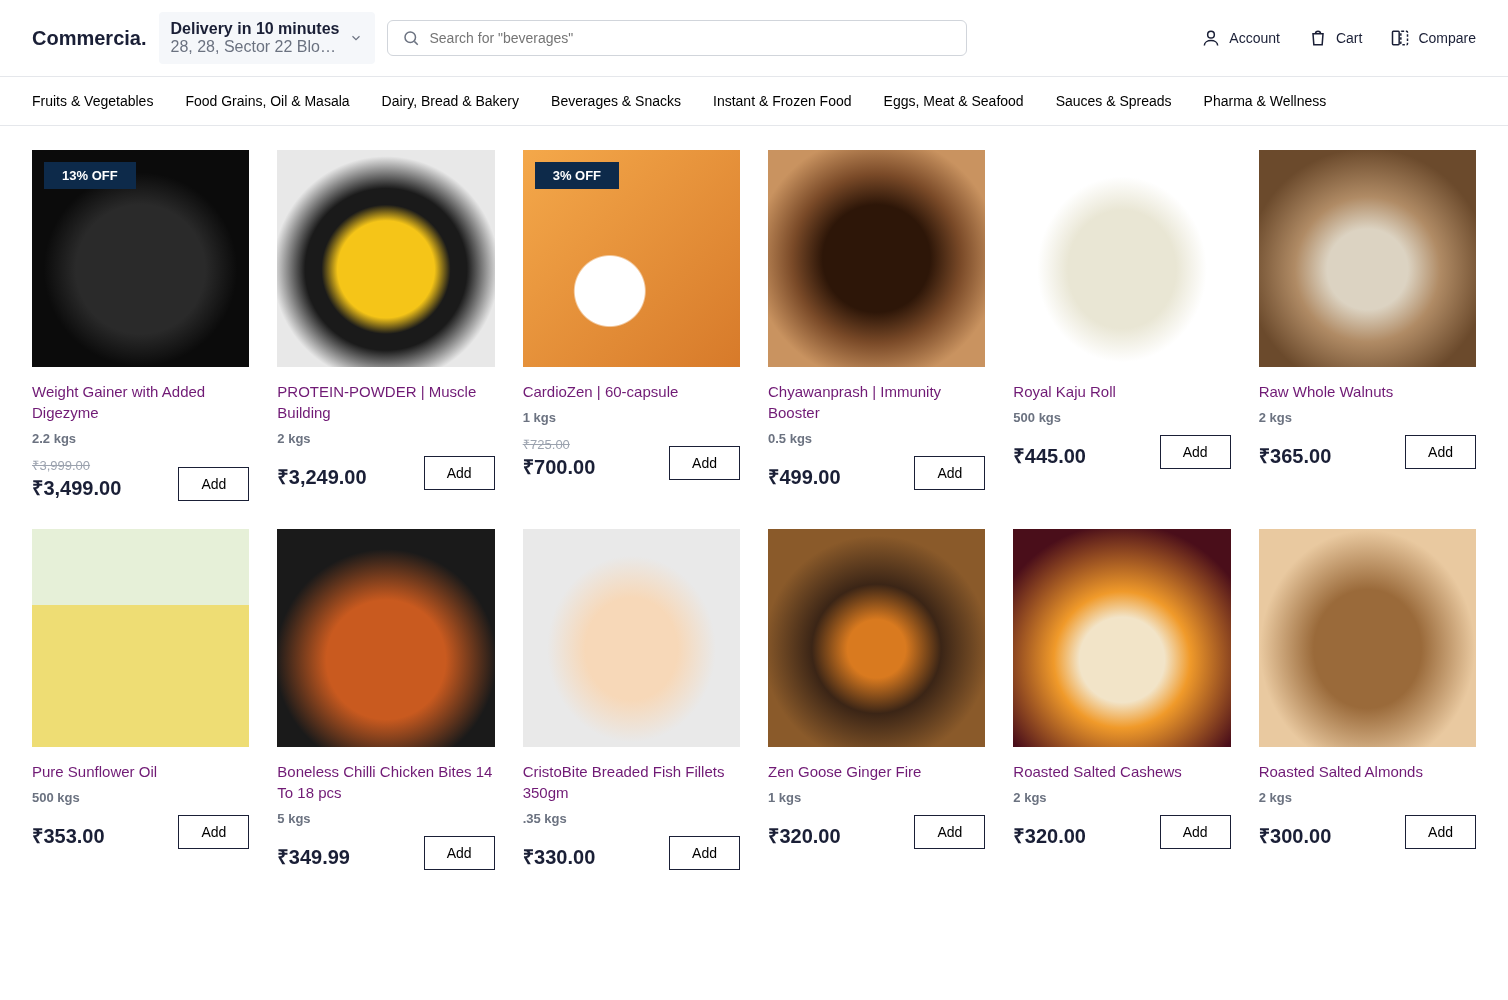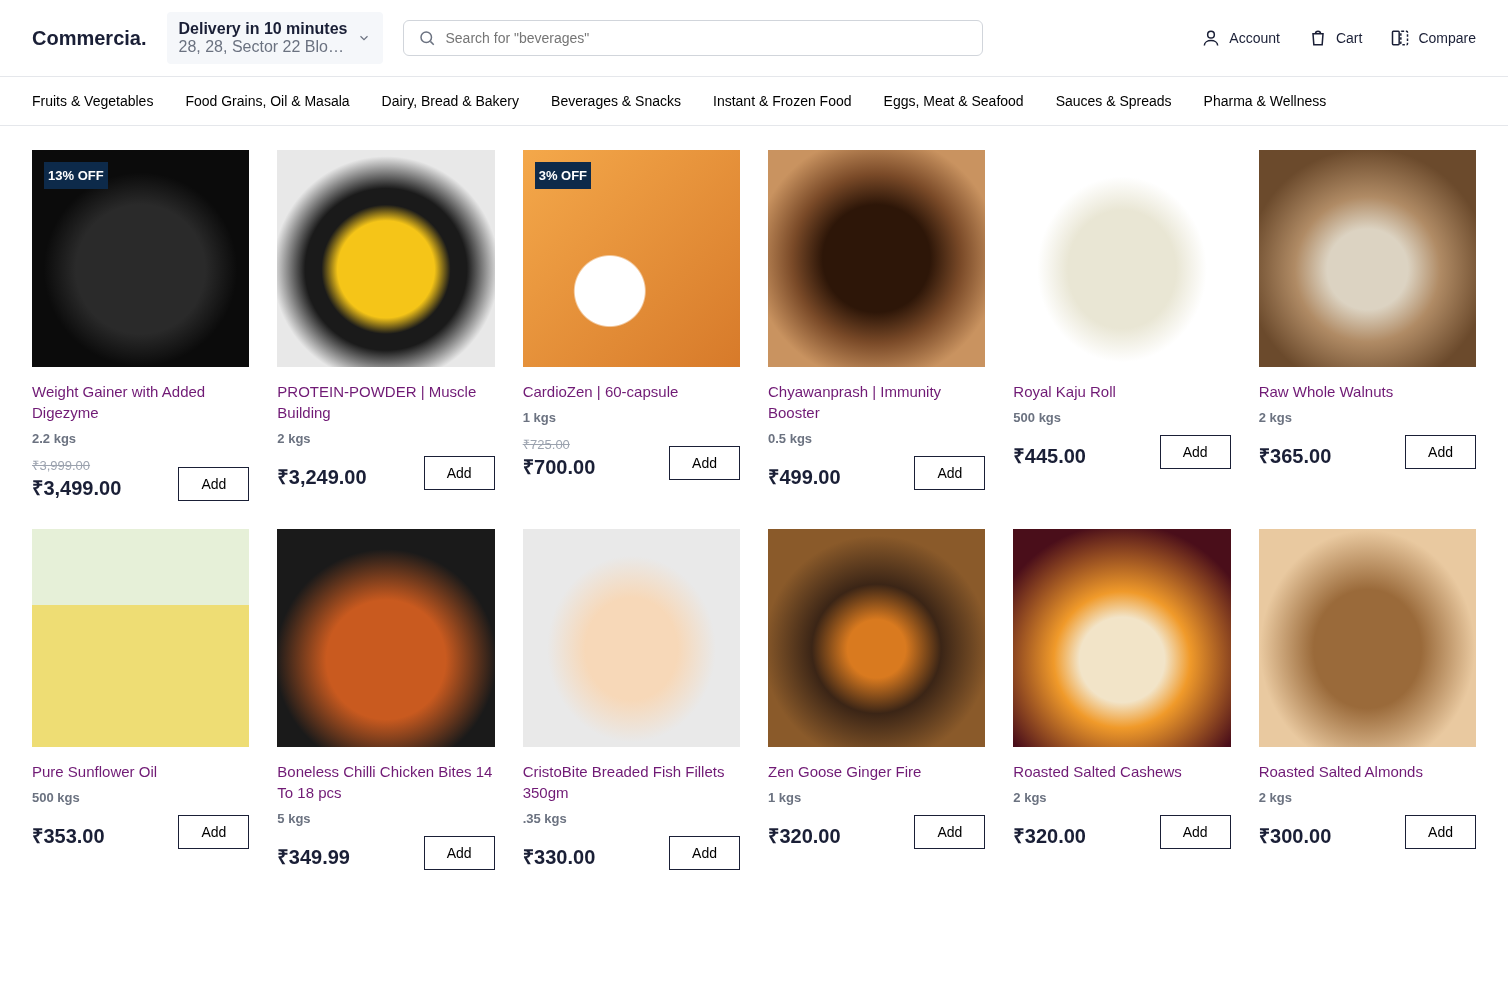--- a/index.html
+++ b/index.html
@@ -1,36 +1,36 @@
 <!DOCTYPE html>
 <html><head>
   <meta charset="utf-8">
   <style>
     * { margin: 0; padding: 0; box-sizing: border-box; }
     body { font-family: -apple-system, BlinkMacSystemFont, 'Segoe UI', sans-serif; background: #fff; color: #1a1f36; width: 1508px; }
-    .header { display: flex; align-items: center; padding: 12px 32px; gap: 20px; border-bottom: 1px solid #e5e7eb; }
+    .header { display: flex; align-items: center; padding: 12px 32px; gap: 12px; border-bottom: 1px solid #e5e7eb; }
     .logo { font-size: 20px; font-weight: 700; color: #1a1f36; }
     .delivery-box { background: #f5f7fa; padding: 8px 12px; border-radius: 4px; display: flex; align-items: center; gap: 8px; min-width: 210px; }
     .delivery-info { display: flex; flex-direction: column; font-size: 16px; justify-content: space-between; }
     .delivery-title { font-weight: 600; color: #1a1f36; }
     .delivery-address { color: #6b7280; max-width: 170px; overflow: hidden; text-overflow: ellipsis; white-space: nowrap; }
     .chevron { color: #6b7280; }
     .search-wrap { flex: 1; max-width: 580px; }
     .search-box { display: flex; align-items: center; border: 1px solid #d1d5db; border-radius: 6px; padding: 8px 14px; gap: 10px; }
     .search-box input { border: none; outline: none; font-size: 14px; width: 100%; color: #6b7280; }
     .header-right { display: flex; align-items: flex-end; gap: 28px; margin-left: auto; }
     .hicon { display: flex; align-items: center; gap: 8px; font-size: 14px; color: #1a1f36; cursor: pointer; }
     .catnav { display: flex; gap: 32px; padding: 16px 32px; border-bottom: 1px solid #e5e7eb; font-size: 14px; color: #000000; }
     .catnav-item { cursor: pointer; }
     .main { padding: 24px 32px; }
     .section-title { font-size: 32px; font-weight: 700; color: #1a1f36; margin-bottom: 28px; }
     .grid { display: grid; grid-template-columns: repeat(6, 1fr); gap: 28px; }
     .card { display: flex; flex-direction: column; }
     .card-img { position: relative; width: 100%; aspect-ratio: 1; background: #e5e7eb; overflow: hidden; display: flex; align-items: center; justify-content: center; }
-    .badge { position: absolute; top: 12px; left: 12px; background: #0d2a4a; color: #fff; font-size: 13px; font-weight: 600; padding: 6px 4px; }
+    .badge { position: absolute; top: 12px; left: 12px; background: #0d2a4a; color: #fff; font-size: 13px; font-weight: 600; padding: 6px 18px; }
     .card-body { padding-top: 14px; }
     .card-title { font-size: 15px; color: #701a75; line-height: 1.4; margin-bottom: 8px; min-height: 20px; }
     .card-qty { font-size: 13px; color: #6b7280; margin-bottom: 10px; font-weight: bold; }
     .card-footer { display: flex; justify-content: space-between; align-items: flex-end; }
     .price-block { display: flex; flex-direction: column; }
     .price-old { font-size: 13px; color: #9ca3af; text-decoration: line-through; }
     .price-now { font-size: 20px; font-weight: 700; color: #1a1f36; }
     .add-btn { border: 1px solid #1a1f36; background: #fff; padding: 8px 22px; font-size: 14px; cursor: pointer; }
     
     .ph { width: 100%; height: 100%; }

